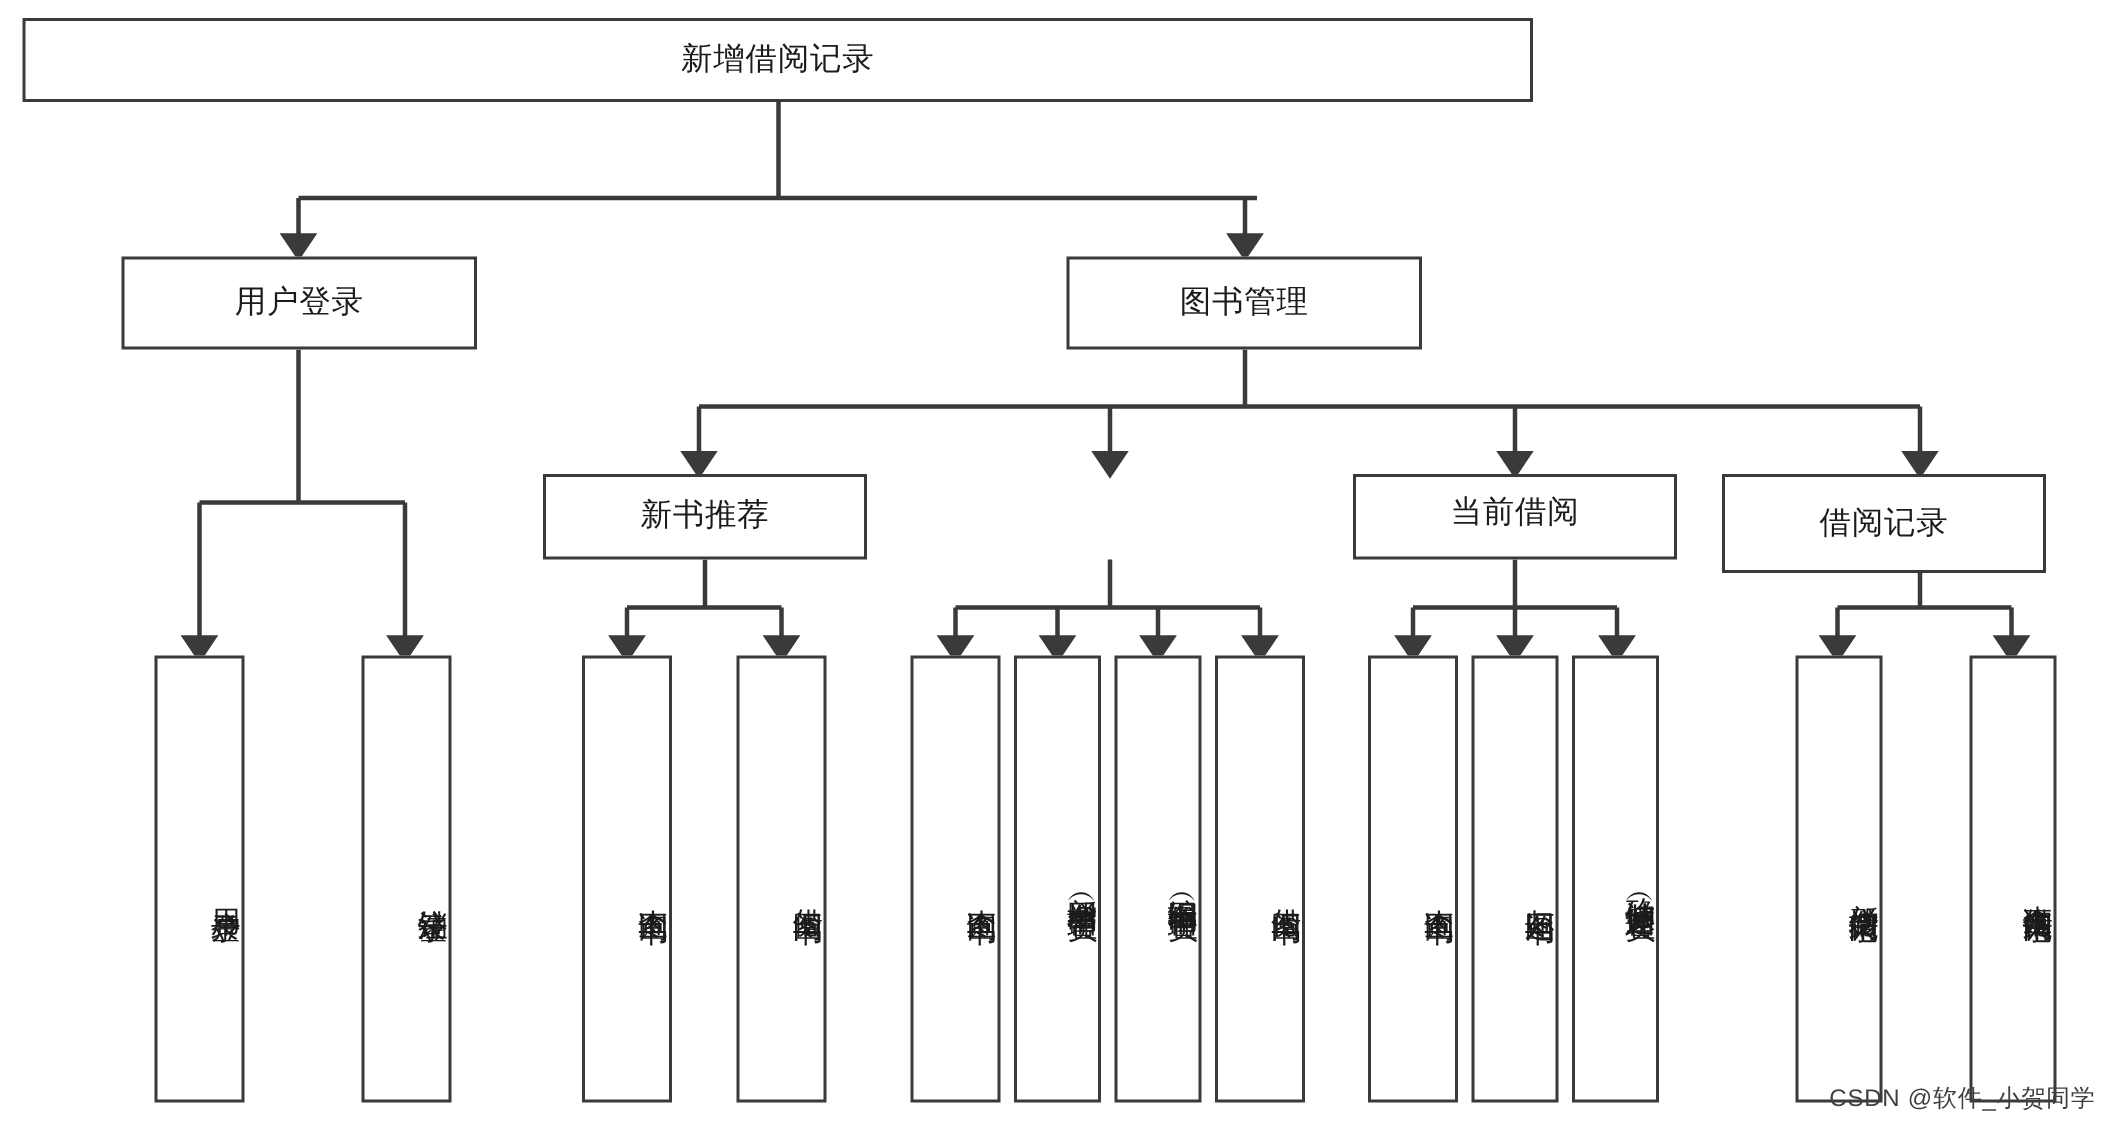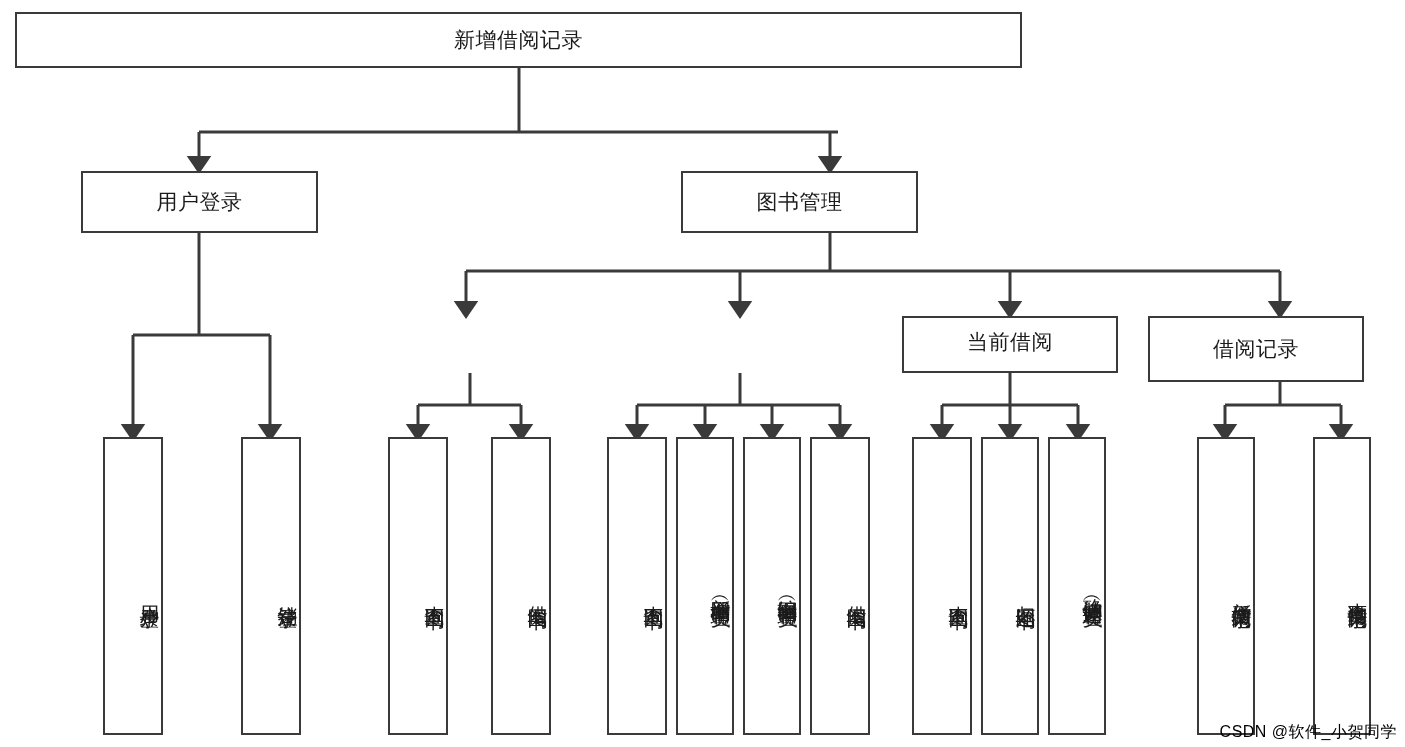--- a/index.html
+++ b/index.html
@@ -54,21 +54,21 @@
     writing-mode: vertical-rl;
     text-orientation: upright;
     display: block;
     white-space: nowrap;
   }
   .watermark {
     position: absolute;
     right: 8px;
     bottom: 4px;
     font-size: 16px;
-    color: #000000;
+    color: #404040;
     letter-spacing: 0.5px;
     white-space: nowrap;
   }
 </style>
 </head>
 <body>
 
 <div id="canvas">
 
   <svg class="connectors" viewBox="0 0 1405 747" xmlns="http://www.w3.org/2000/svg">
@@ -121,24 +121,27 @@
     </g>
   </svg>
 
   <div class="node horiz" style="left:15px; top:12px; width:1007px; height:56px;">
     <span>新增借阅记录</span>
   </div>
 
   <div class="node horiz" style="left:81px; top:171px; width:237px; height:62px;">
     <span>用户登录</span>
   </div>
-  <div class="node horiz" style="left:681px; top:171px; width:237px; height:62px;">
+  <div class="node horiz" style="left:711px; top:171px; width:237px; height:62px;">
     <span>图书管理</span>
   </div>
 
+  <div class="node horiz" style="left:362px; top:316px; width:216px; height:57px;">
+    <span>新书推荐</span>
+  </div>
   <div class="node horiz" style="left:902px; top:316px; width:216px; height:57px;font-family:Liberation Mono, monospace;">
     <span>当前借阅</span>
   </div>
   <div class="node horiz" style="left:1148px; top:316px; width:216px; height:66px;">
     <span>借阅记录</span>
   </div>
 
   <div class="node vert" style="left:103px; top:437px; width:60px; height:298px;">
     <span class="vlabel">用户登录</span>
   </div>

